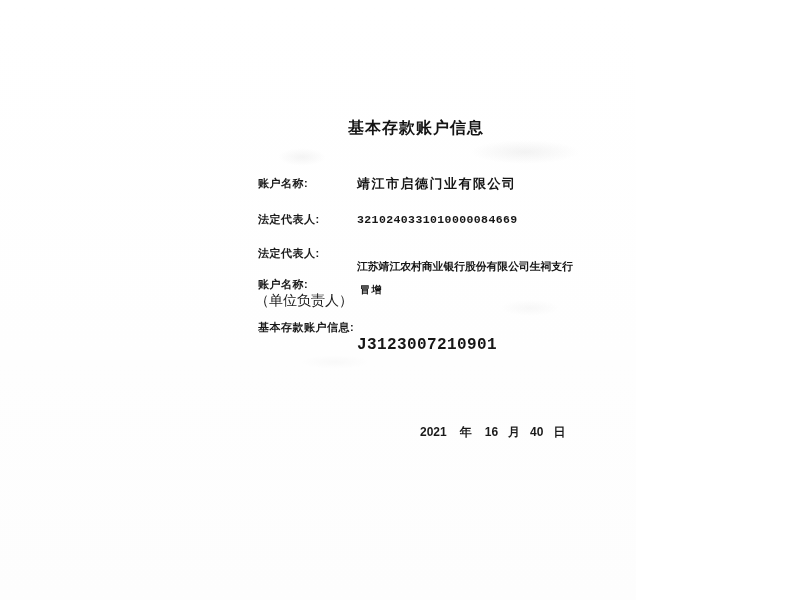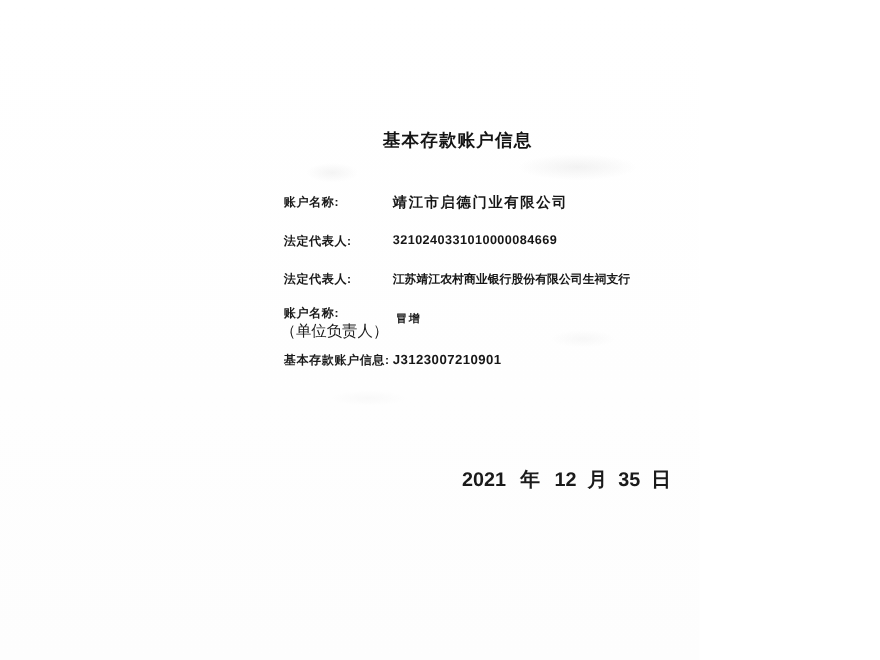--- a/index.html
+++ b/index.html
@@ -46,51 +46,52 @@
   }
   .field-value {
     position: absolute;
     left: 99px;
     top: -1px;
     font-size: 13px;
     font-weight: bold;
     white-space: nowrap;
     color: #161616;
     letter-spacing: 1.5px;
+    font-family: Liberation Mono, monospace;
   }
   .row-name    { top: 176px; }
   .row-number  { top: 212px; }
   .row-bank    { top: 246px; }
   .row-legal   { top: 277px; }
   .row-basicno { top: 320px; }
   .row-number .field-value {
     font-size: 11.5px;
     letter-spacing: 0.4px;
     top: 1px;
   }
   .row-bank .field-value {
     font-size: 10.8px;
     letter-spacing: 0;
-    top: 1px;
+    top: 14px;
   }
   .row-legal .field-value {
     top: 6px;
     left: 102px;
     font-size: 10px;
   }
   .row-basicno .field-value {
-    font-size: 12px;
+    font-size: 16px;
     letter-spacing: 0.4px;
-    top: 0;
+    top: 16px;
   }
   .date-line {
     position: absolute;
     left: 420px;
     top: 424px;
-    font-size: 18px;
+    font-size: 12px;
     font-weight: bold;
     color: #1a1a1a;
     display: flex;
     align-items: baseline;
   }
   .date-line span { display: inline-block; }
   .date-sep { width: 13px; }
   .date-sep-sm { width: 10px; }
   
   .smudge {
@@ -151,22 +152,22 @@
   <div class="field-row row-basicno">
     <span class="field-label">基本存款账户信息:</span>
     <span class="field-value">J3123007210901</span>
   </div>
 
   <div class="date-line">
     <span>2021</span>
     <span class="date-sep"></span>
     <span>年</span>
     <span class="date-sep"></span>
-    <span>12</span>
+    <span>16</span>
     <span class="date-sep-sm"></span>
     <span>月</span>
     <span class="date-sep-sm"></span>
-    <span>35</span>
+    <span>40</span>
     <span class="date-sep-sm"></span>
     <span>日</span>
   </div>
 
 </div>
 
 </body></html>

